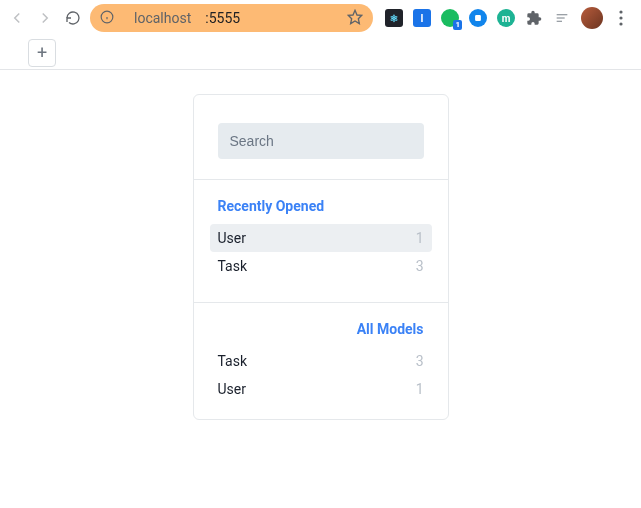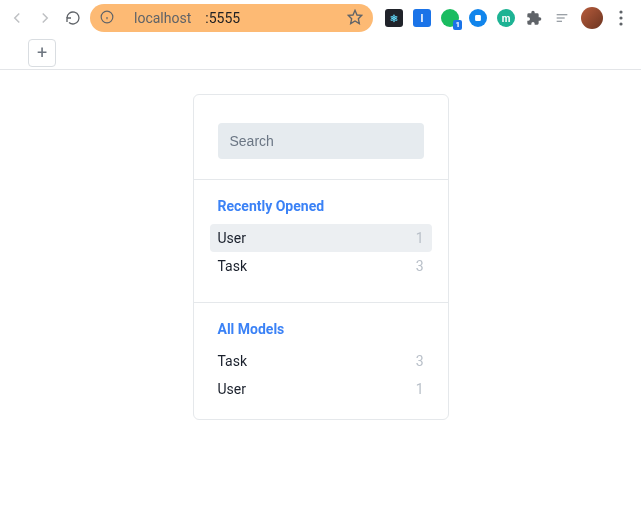--- a/index.html
+++ b/index.html
@@ -239,21 +239,21 @@
             <span class="row-name">User</span>
             <span class="row-count">1</span>
           </div>
           <div class="row">
             <span class="row-name">Task</span>
             <span class="row-count">3</span>
           </div>
         </div>
     </div>
 
-    <div class="section" style="padding-bottom:16px;">
+    <div class="section" style="padding-bottom:16px;text-align:right;">
       <div class="section-title">All Models</div>
       <div id="all-list">
           <div class="row">
             <span class="row-name">Task</span>
             <span class="row-count">3</span>
           </div>
           <div class="row">
             <span class="row-name">User</span>
             <span class="row-count">1</span>
           </div>

